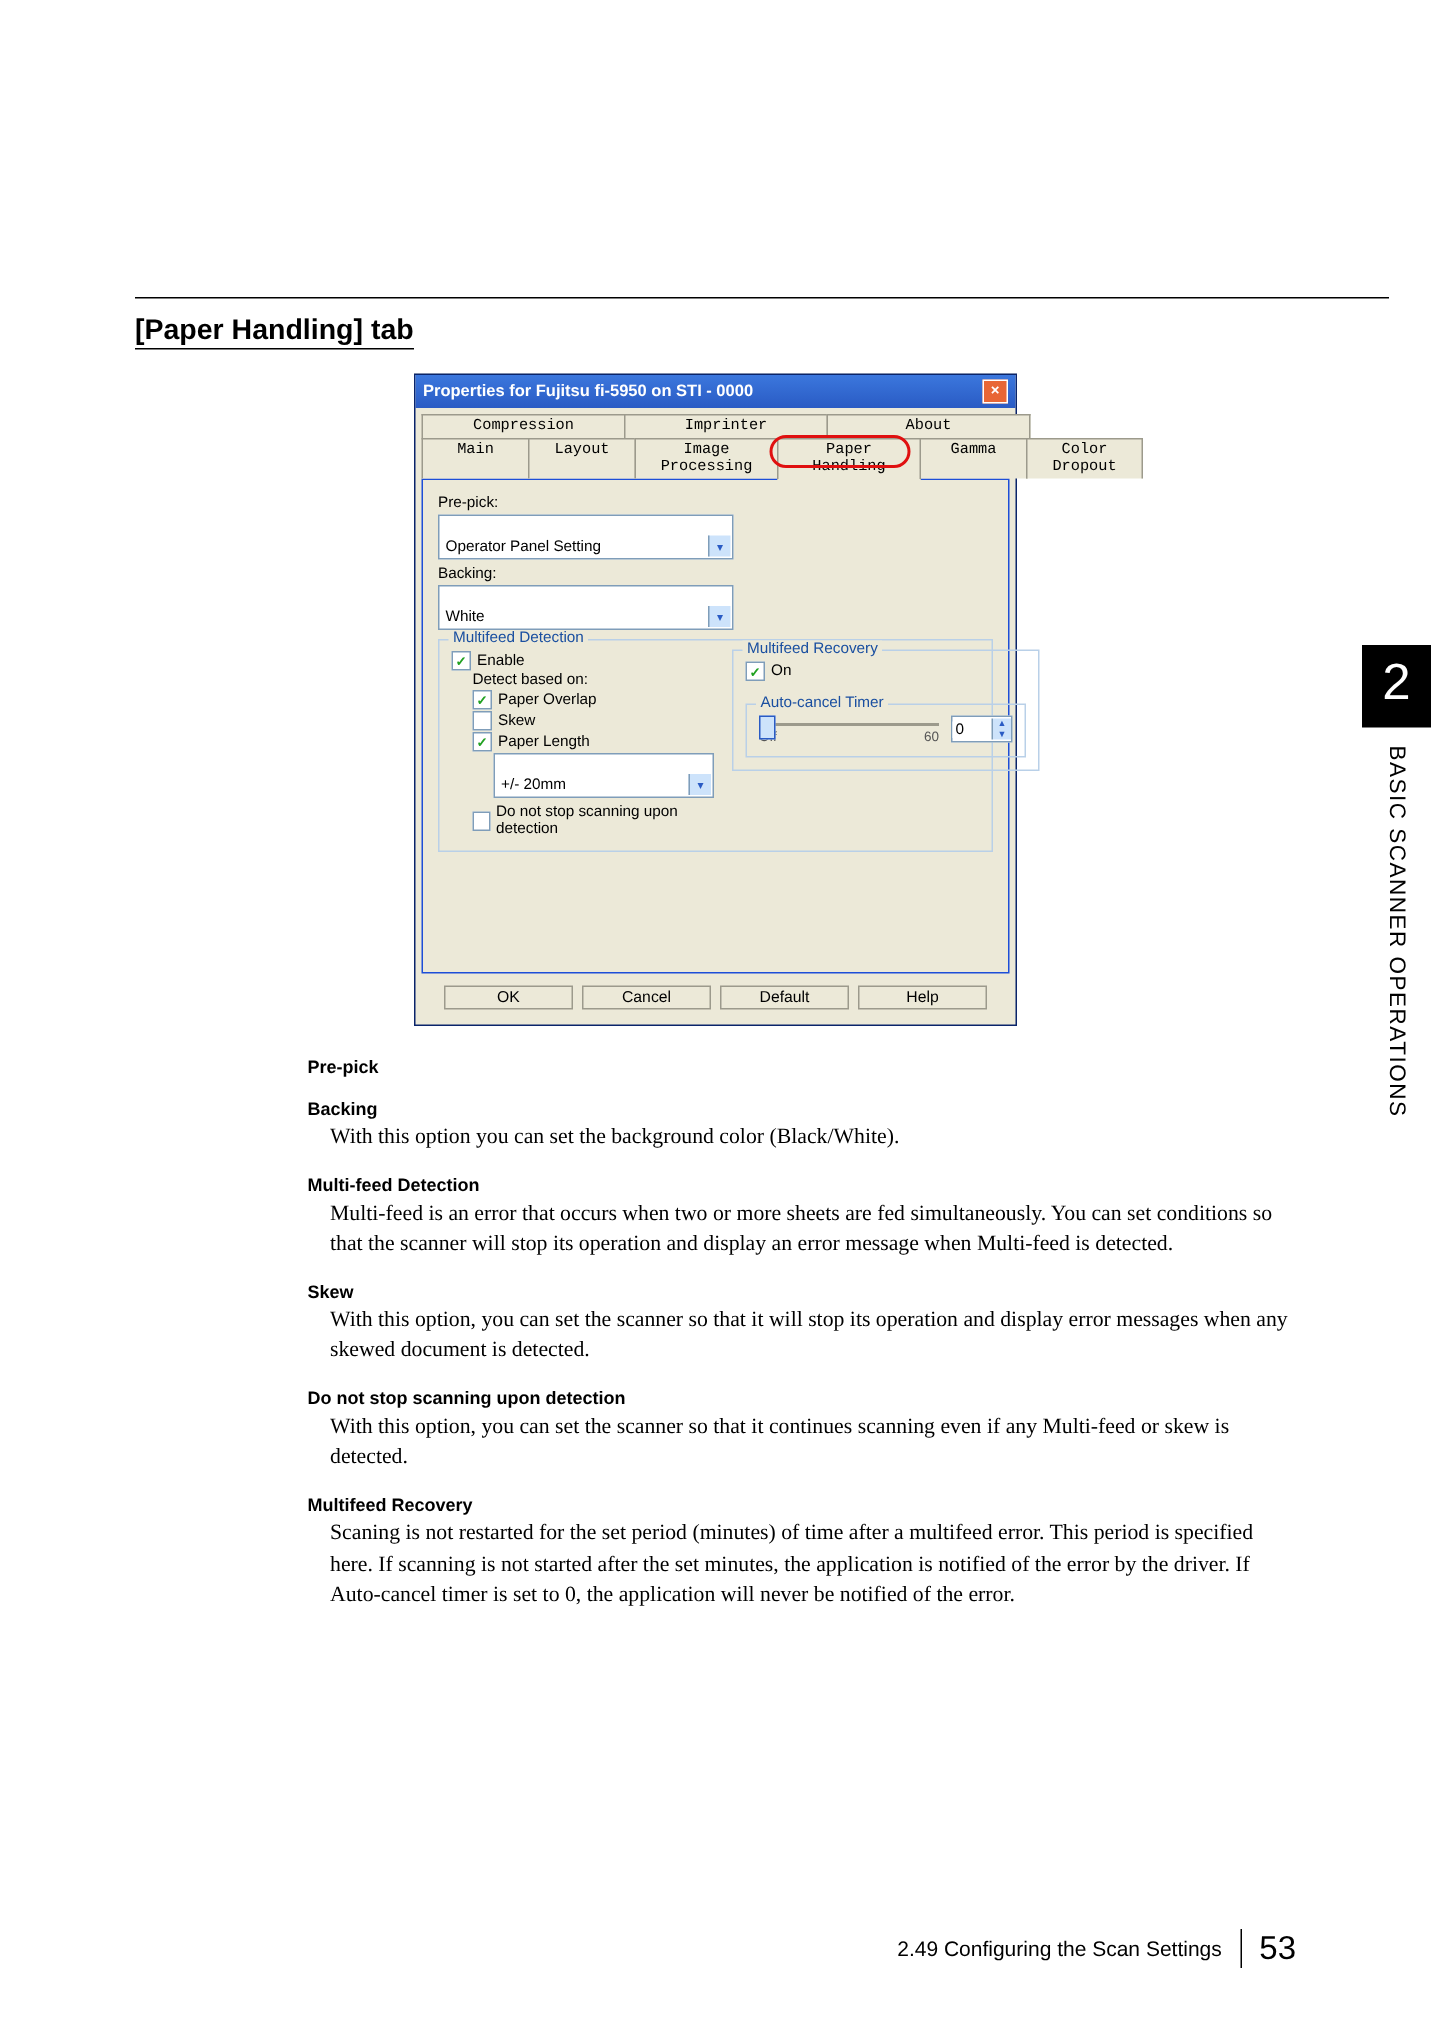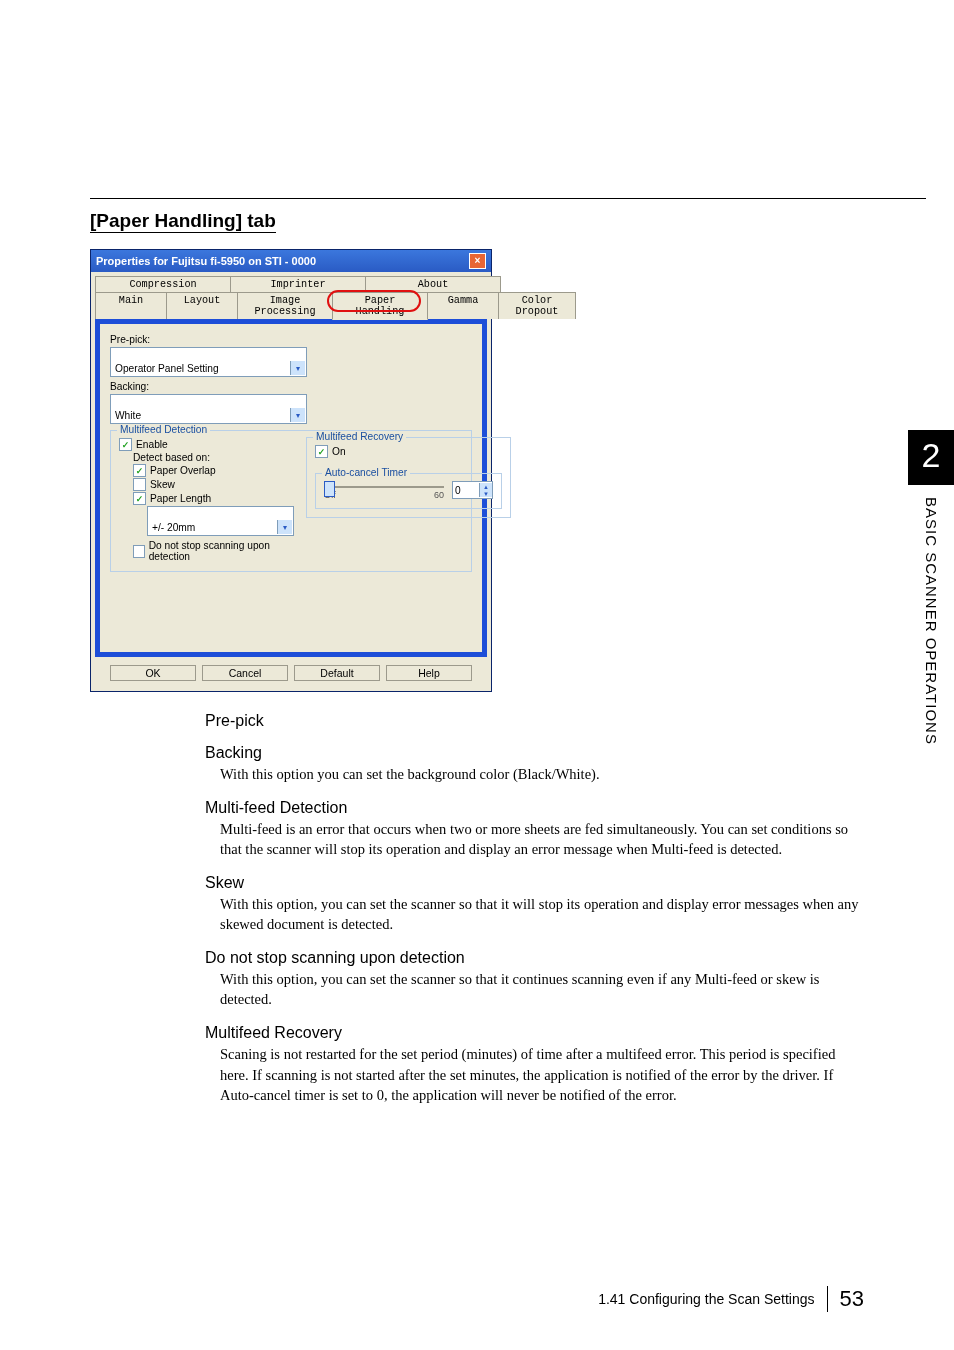--- a/index.html
+++ b/index.html
@@ -26,20 +26,21 @@
   h2.section-title {
     font-family: Arial, Helvetica, sans-serif;
     font-weight: bold;
     font-size: 19px;
     border-bottom: 1.5px solid #000;
     display: inline-block;
     margin: 10px 0 8px 0;
   }
   .dialog-wrap {
     display:flex;
+    justify-content:center;
     margin: 8px 0 20px 0;
   }
   .dialog {
     width: 400px;
     font-family: Tahoma, Arial, sans-serif;
     font-size: 10.2px;
     border: 1px solid #0A246A;
     background: #ECE9D8;
   }
   .titlebar {
@@ -75,21 +76,21 @@
   .tab.active { background:#ECE9D8; z-index:5; border-bottom:1px solid #ECE9D8; margin-bottom:-1px;}
   .active-marker {
     position:absolute;
     border:2px solid #e01010;
     border-radius:12px;
     width:90px;height:18px;
     top:-3px;left:-6px;
     pointer-events:none;
   }
   .tabbody {
-    border:5px solid #1d4ed8;
+    border:1px solid #1d4ed8;
     padding:8px 10px 10px 10px;
     min-height:310px;
     background:#ECE9D8;
     position:relative; z-index:2;
   }
   .formrow { margin:2px 0; }
   .select {
     display:inline-flex;align-items:center;justify-content:space-between;
     border:1px solid #7f9db9;background:#fff;height:16px;
     padding:12px 1px 0 4px;font-size:10.2px;
@@ -121,21 +122,21 @@
   .slider-track { height:2px;background:#9c9a8c;width:120px;position:relative;margin:6px 0 2px 0;}
   .slider-thumb { position:absolute;left:0;top:-5px;width:9px;height:14px;background:#cde3fb;border:1px solid #2a5bc4;}
   .ticks { display:flex;justify-content:space-between;width:120px;font-size:9px;color:#555;}
   .btnrow { display:flex;justify-content:center;gap:6px;padding:8px 0 10px 0;}
   .winbtn {
     border:1px solid #9c9a8c;background:#ECE9D8;padding:1px 14px;font-size:10.5px;min-width:56px;text-align:center;
   }
   .desc-block { margin: 0 0 14px 130px; }
   .desc-block h3 {
     font-family: Arial, Helvetica, sans-serif;
-    font-weight:normal;font-size:16px;
+    font-weight:bold;font-size:12px;
     margin:2px 0 2px -15px;
   }
   .desc-block p { margin:2px 0;line-height:1.42;}
   .side-tab {
     position:absolute;
     right:0; top:430px;
     width:46px;
     text-align:center;
   }
   .side-tab .black {
@@ -315,16 +316,16 @@
   </div>
 
 </div>
 
 <div class="side-tab">
   <div class="black">2</div>
   <div class="vtext">BASIC SCANNER OPERATIONS</div>
 </div>
 
 <div class="footer">
-  <span class="ftext">1.41 Configuring the Scan Settings</span>
+  <span class="ftext">2.49 Configuring the Scan Settings</span>
   <span class="divider"></span>
   <span class="pnum">53</span>
 </div>
 
 </body></html>

